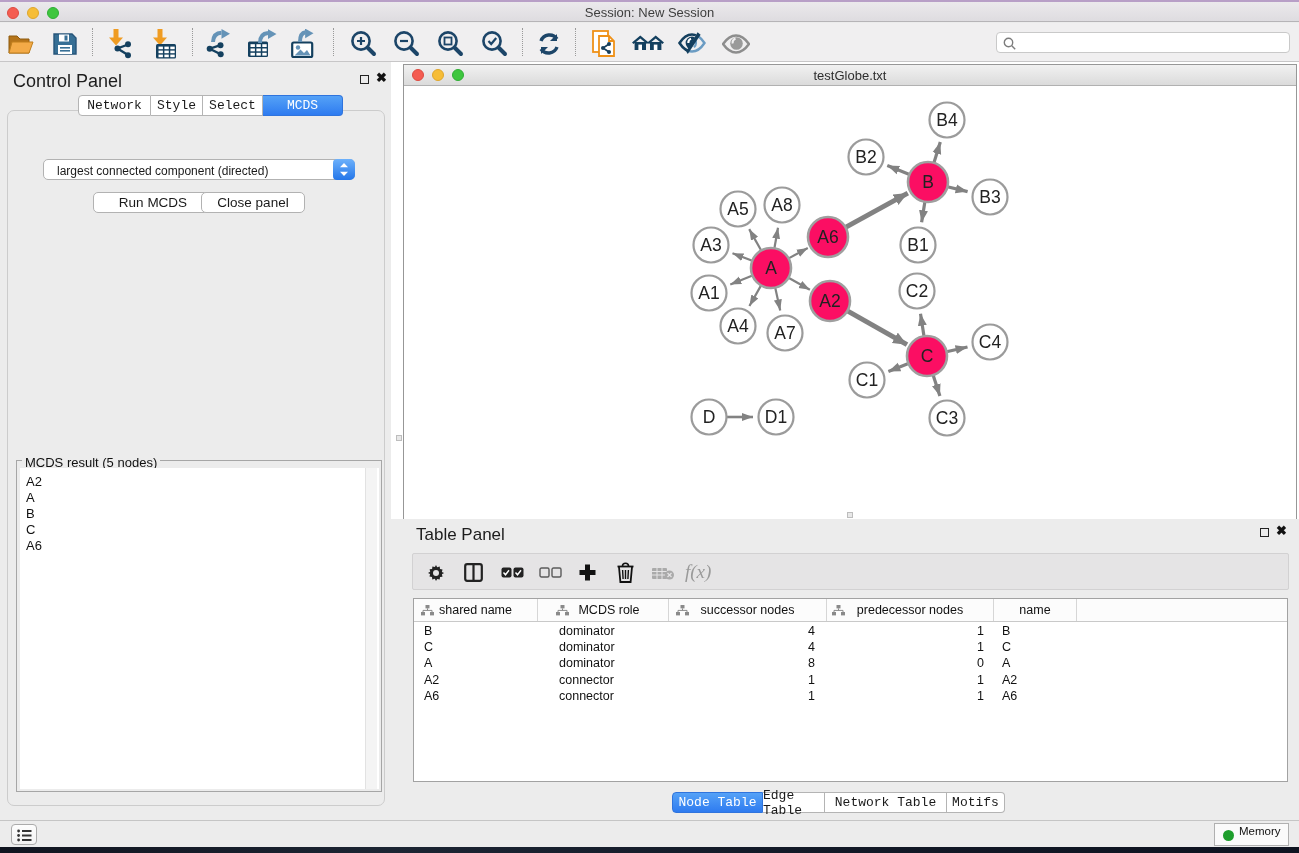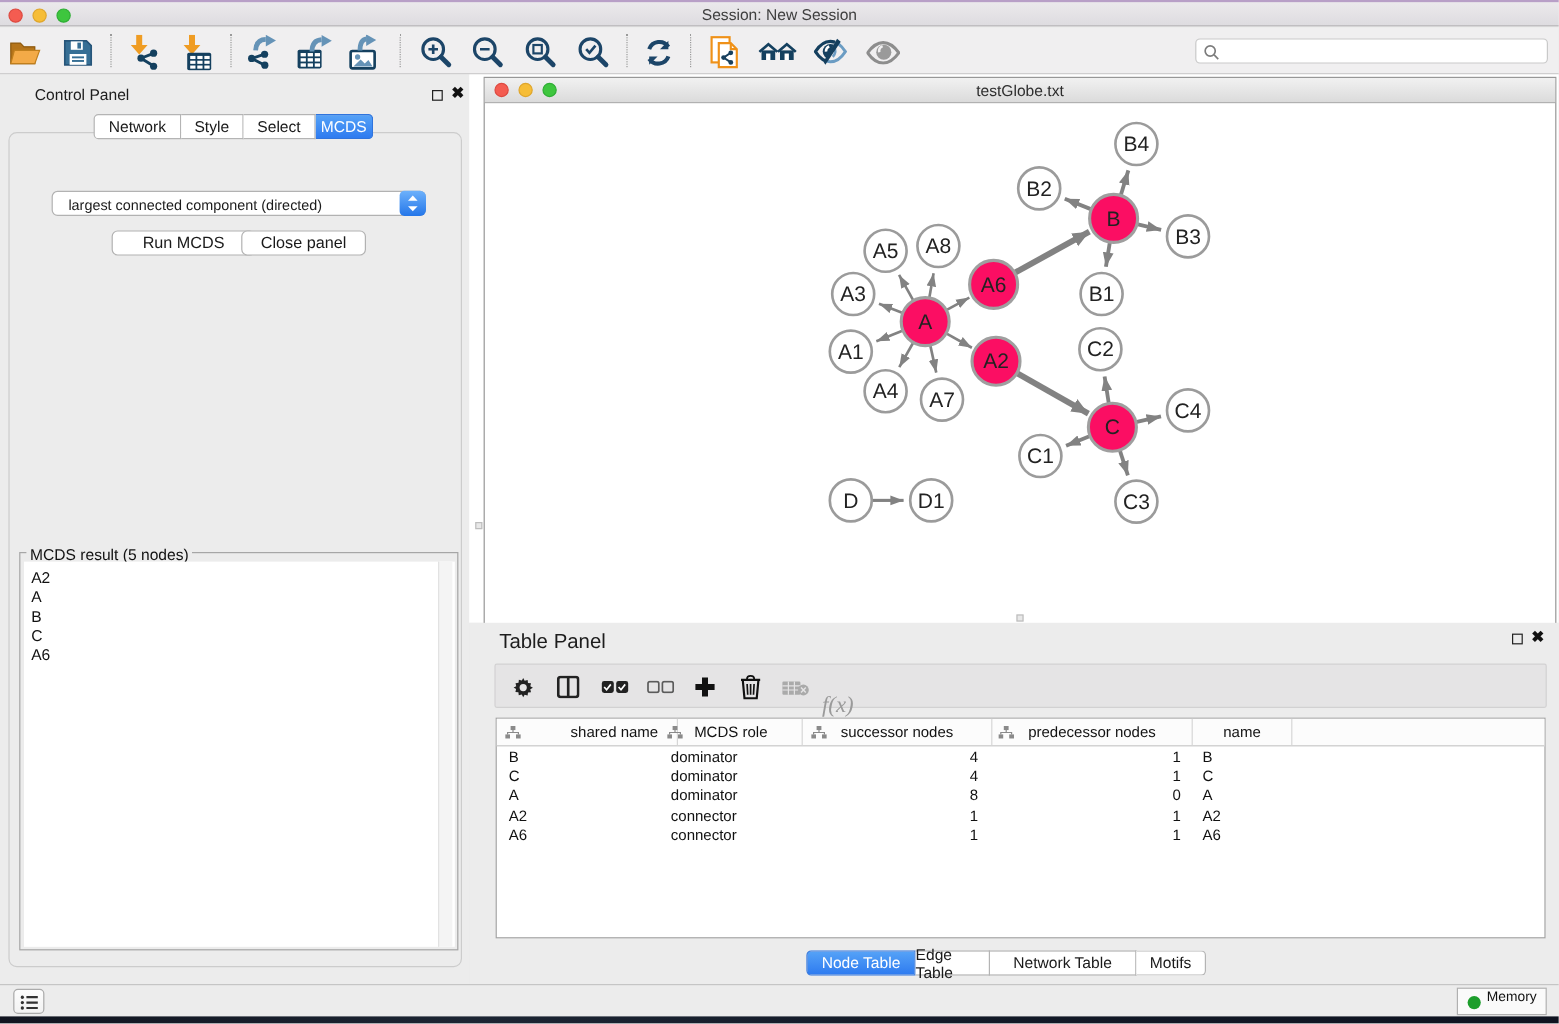--- a/index.html
+++ b/index.html
@@ -18,28 +18,28 @@
 
 #toolbar { position:absolute; left:0; top:23px; width:1299px; height:39px;
   background:#f0eff0; border-bottom:1px solid #c7c6c7; }
 .sep { position:absolute; top:5px; height:28px; width:0; border-left:1px dotted #9a9a9a; }
 .ticon { position:absolute; top:6px; }
 #search { position:absolute; left:996px; top:9px; width:294px; height:21px; background:#fff;
   border:1px solid #c9c9c9; border-radius:4px; }
 #search svg { position:absolute; left:5px; top:3px; }
 
 #cpanel { position:absolute; left:0; top:62px; width:391px; height:758px; background:#ececec; }
-#cpanel .ptitle { position:absolute; left:13px; top:9px; font-size:13px; color:#1d1d1d;margin-left:16px; }
+#cpanel .ptitle { position:absolute; left:13px; top:9px; font-size:18px; color:#1d1d1d; }
 .winbtn-sq { position:absolute; width:9px; height:9px; border:1.5px solid #222; top:13px; }
 .winbtn-x { position:absolute; font-size:13px; font-weight:bold; color:#111; top:8px; }
 #innerpanel { position:absolute; left:7px; top:48px; width:378px; height:696px;
   border:1px solid #cccccc; border-radius:7px; background:#ececec; }
 .tabrow { position:absolute; display:flex; height:21px; }
 .tab { height:21px; font-size:13px; color:#1a1a1a; background:#fff; border:1px solid #b4b4b4;
-  border-left:none; display:flex; align-items:center; justify-content:center; }
+  border-left:none; display:flex; align-items:center; justify-content:center;font-family:Liberation Mono, monospace; }
 .tab.first { border-left:1px solid #b4b4b4; border-radius:4px 0 0 4px; }
 .tab.last { border-radius:0 4px 4px 0; }
 .tab.sel { background:linear-gradient(#55a2f7,#2e7bf0); color:#fff; border-color:#2f74dd; }
 #cptabs { left:78px; top:33px; }
 #optlabel { position:absolute; left:0; width:391px; top:73px; text-align:center; font-size:14px; color:#1c1c1c; }
 #combo { position:absolute; left:43px; top:97px; width:312px; height:21px; background:#fff;
   border:1px solid #b2b2b2; border-radius:5px;text-decoration:underline; }
 #combo .ctext { position:absolute; left:13px; top:4px; font-size:12px; color:#1a1a1a; }
 #combo .cap { position:absolute; right:-1px; top:-1px; width:22px; height:21px;
   background:linear-gradient(#6db1fb,#2476e9); border-radius:4px 5px 5px 4px; }
@@ -260,21 +260,21 @@
 
 <div id="cpanel">
   <div class="ptitle">Control Panel</div>
   <div class="winbtn-sq" style="left:360px"></div>
   <div class="winbtn-x" style="left:376px">✖</div>
   <div id="innerpanel"></div>
   <div class="tabrow" id="cptabs">
     <div class="tab first" style="width:73px">Network</div>
     <div class="tab" style="width:52px">Style</div>
     <div class="tab" style="width:60px">Select</div>
-    <div class="tab last sel" style="width:48px">MCDS</div>
+    <div class="tab last sel" style="width:80px">MCDS</div>
   </div>
   <div id="combo">
     <div class="ctext">largest connected component (directed)</div>
     <div class="cap"><svg width="22" height="21" viewBox="0 0 22 21">
           <path d="M7 8.2 L11 4 L15 8.2 z" fill="#fff"></path>
           <path d="M7 12.8 L11 17 L15 12.8 z" fill="#fff"></path>
         </svg></div>
   </div>
   <div class="btn" style="left:93px; top:130px; width:120px;">Run MCDS</div>
   <div class="btn" style="left:201px; top:130px; width:104px;">Close panel</div>
@@ -423,25 +423,25 @@
       <path d="M5.6 8 l.5 9 M8.5 8 v9 M11.4 8 l-.5 9" stroke="#111" stroke-width="1.4"></path>
     </svg>
 
     <svg style="position:absolute; left:238px; top:13px;" width="24" height="13" viewBox="0 0 24 13">
       <rect x="1" y="1" width="15" height="11" rx="1" fill="#aaa"></rect>
       <path d="M1 4.5 h15 M1 8 h15 M6 1 v11 M11 1 v11" stroke="#e5e4e5" stroke-width="1"></path>
       <circle cx="18.5" cy="8" r="4.5" fill="#aaa"></circle>
       <path d="M16.5 6 l4 4 M20.5 6 l-4 4" stroke="#e5e4e5" stroke-width="1.2"></path>
     </svg>
 
-    <div style="position:absolute; left:272px; top:7px; font-family:'Liberation Serif',serif; font-style:italic; font-size:19px; color:#9a9a9a;margin-top:16px;">f(x)</div>
+    <div style="position:absolute; left:272px; top:7px; font-family:'Liberation Serif',serif; font-style:italic; font-size:19px; color:#9a9a9a;">f(x)</div>
   </div>
   <div id="ttable">
     <div id="thead">
-      <div class="hcell" style="left:0; width:151px;padding-left:23px;">
+      <div class="hcell" style="left:0; width:124px;">
           <svg class="hicon" style="left:7px" width="13" height="11" viewBox="0 0 13 11">
             <rect x="4.5" y="0" width="4" height="3.4" fill="#8a8a8a"></rect>
             <rect x="0" y="7" width="4" height="3.4" fill="#8a8a8a"></rect>
             <rect x="9" y="7" width="4" height="3.4" fill="#8a8a8a"></rect>
             <path d="M6.5 3.4 v2 M2 7 v-1.6 h9 V7" stroke="#8a8a8a" stroke-width="1" fill="none"></path>
           </svg>
           <div class="htext">shared name</div>
         </div>
       <div class="hcell" style="left:136px; width:119px;">
           <svg class="hicon" style="left:6px" width="13" height="11" viewBox="0 0 13 11">

